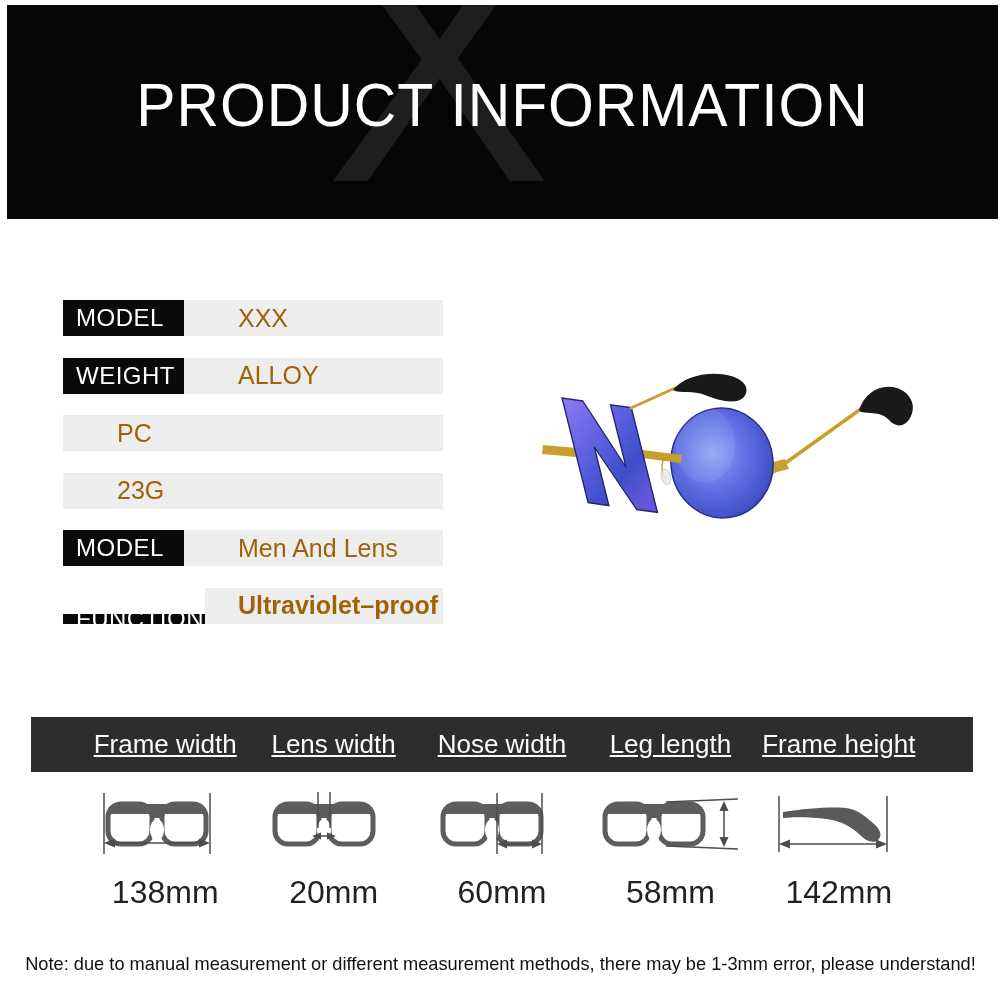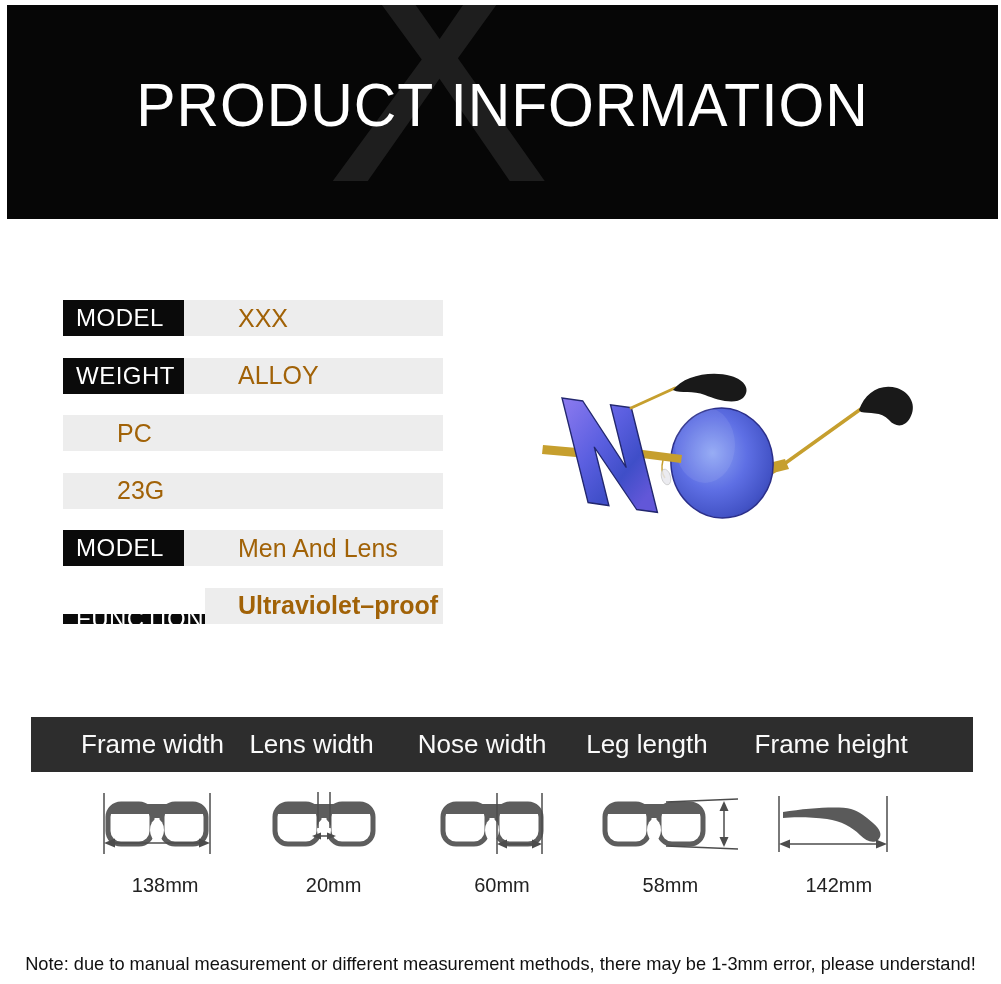--- a/index.html
+++ b/index.html
@@ -41,25 +41,25 @@
 
   
   .product{position:absolute;left:515px;top:350px;width:430px;height:200px;}
 
   
   .mbar{
     position:absolute;left:31px;top:717px;width:942px;height:55px;
     background:#2d2d2d;box-sizing:border-box;
   }
   .mgrid{display:grid;grid-template-columns:repeat(5,1fr);padding:0 50px;box-sizing:border-box;width:100%;}
-  .mlabel{color:#fafafa;font-size:26px;line-height:55px;white-space:nowrap;}
+  .mlabel{color:#fafafa;font-size:26px;text-align:center;line-height:55px;white-space:nowrap;text-decoration:underline;}
   .micons{position:absolute;left:31px;top:792px;width:942px;}
   .micon-cell{display:flex;justify-content:center;align-items:flex-start;}
   .mvalues{position:absolute;left:31px;top:874px;width:942px;}
-  .mvalue{font-size:20px;color:#222222;text-align:center;}
+  .mvalue{font-size:32px;color:#222222;text-align:center;}
 
   
   .note{
     position:absolute;left:0;top:953px;width:100%;text-align:center;
     font-size:19px;color:#111111;transform:scaleX(0.96);white-space:nowrap;
   }
 
   .micon{display:block;}
   .mline{stroke:#4c4c4c;stroke-width:1.5;}
   .mhead{fill:#4c4c4c;}

